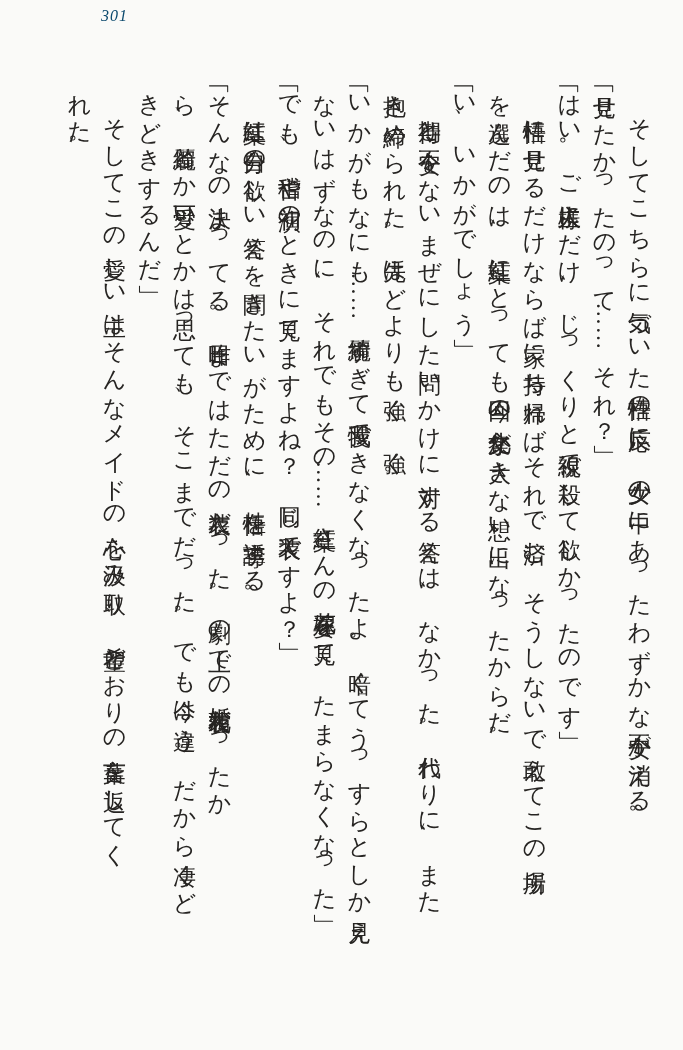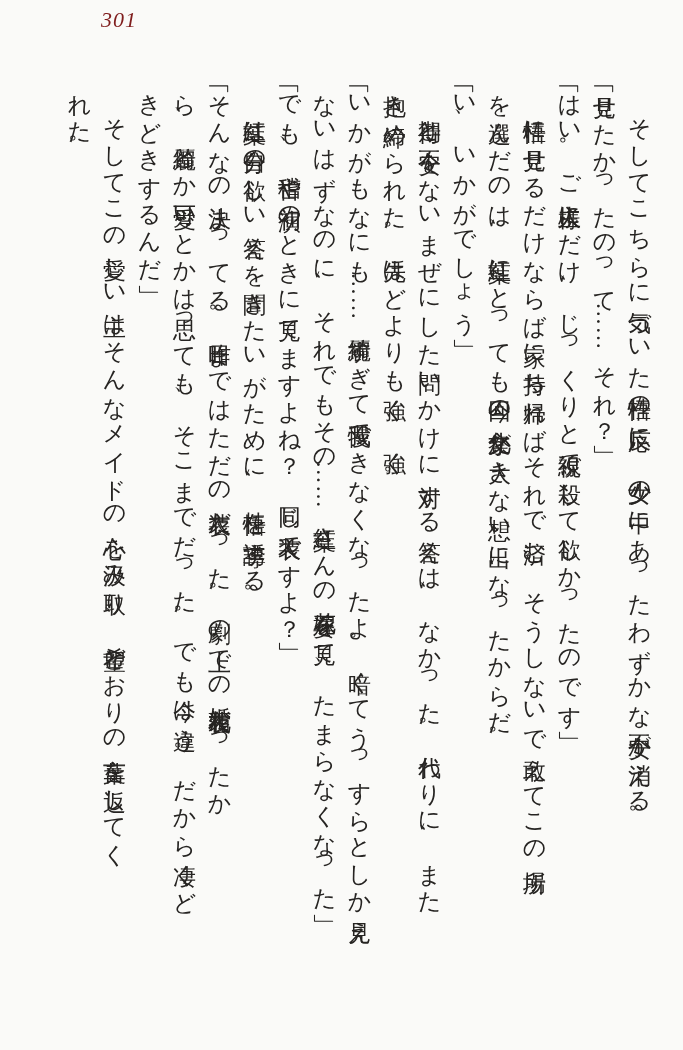--- a/index.html
+++ b/index.html
@@ -11,24 +11,24 @@
     width: 683px;
     height: 1050px;
     background: #fafaf8;
     overflow: hidden;
     font-family: "Liberation Serif", "DejaVu Serif", serif;
   }
   .page-number {
     position: absolute;
     top: 7px;
     left: 101px;
-    font-size: 22px;
+    font-size: 16px;
     font-style: italic;
     letter-spacing: 1px;
-    color: #7f1d1d;
+    color: #0c4a6e;
   }
   .text-block {
     position: absolute;
     top: 78px;
     right: 26px;
     height: 936px;
     writing-mode: vertical-rl;
     text-orientation: mixed;
     font-size: 23px;
     line-height: 35px;

